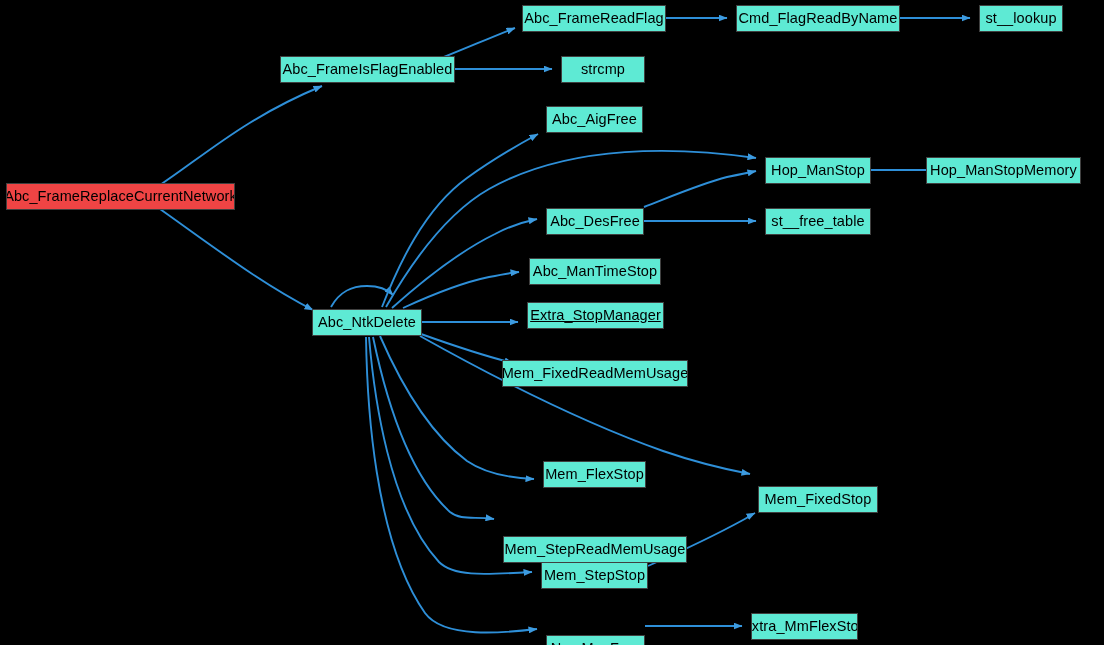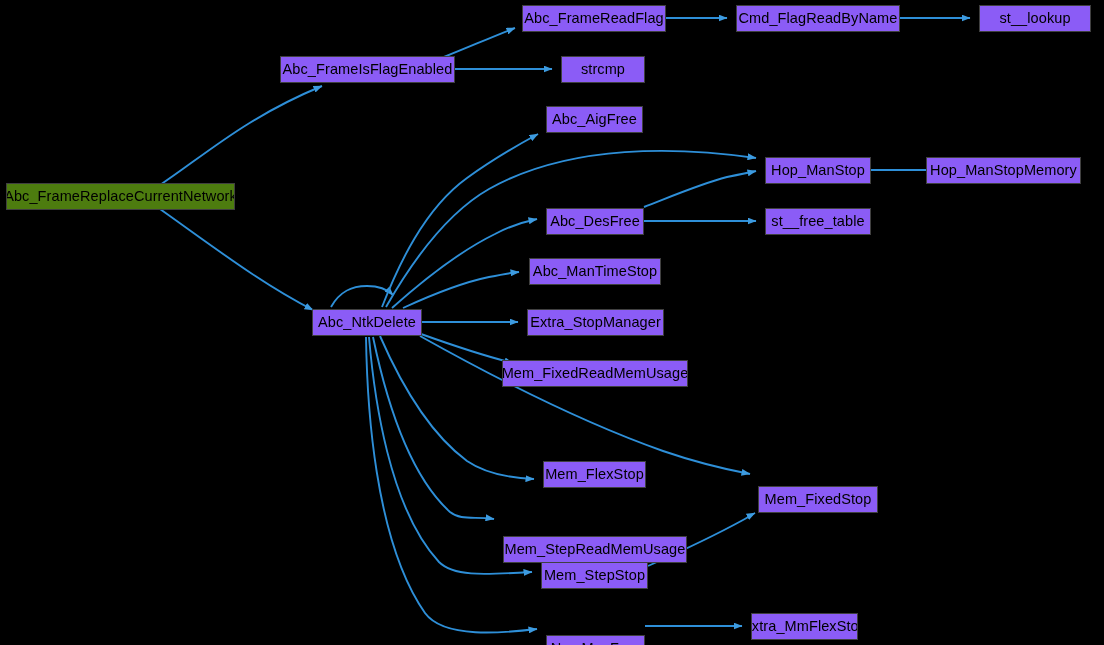--- a/index.html
+++ b/index.html
@@ -18,35 +18,35 @@
   svg#edge-layer {
     position: absolute;
     left: 0;
     top: 0;
     width: 1104px;
     height: 645px;
   }
   .node {
     position: absolute;
     box-sizing: border-box;
-    background: #8b5cf6;
+    background: #5eead4;
     border: 1px solid #7f7f7f;
     outline: 1px solid #404040;
     outline-offset: -1px;
     display: flex;
     align-items: center;
     justify-content: center;
     color: #000000;
     font-size: 14.5px;
     letter-spacing: 0.1px;
     white-space: nowrap;
     line-height: 1;
   }
   .node.root {
-    background: #4d7c0f;
+    background: #ef4444;
   }
   .node-label {
     pointer-events: none;
   }
 </style>
 </head>
 <body>
 
 <div id="graph-root">
 
@@ -92,21 +92,21 @@
       </div>
       <div class="node" style="left: 522px; top: 5px; width: 144px; height: 27px;">
         <span class="node-label">Abc_FrameReadFlag</span>
       </div>
       <div class="node" style="left: 561px; top: 56px; width: 84px; height: 27px;">
         <span class="node-label">strcmp</span>
       </div>
       <div class="node" style="left: 736px; top: 5px; width: 164px; height: 27px;">
         <span class="node-label">Cmd_FlagReadByName</span>
       </div>
-      <div class="node" style="left: 979px; top: 5px; width: 112px; height: 27px; text-align: right;">
+      <div class="node" style="left: 979px; top: 5px; width: 84px; height: 27px; text-align: right;">
         <span class="node-label">st__lookup</span>
       </div>
       <div class="node" style="left: 546px; top: 106px; width: 97px; height: 27px;">
         <span class="node-label">Abc_AigFree</span>
       </div>
       <div class="node" style="left: 765px; top: 157px; width: 106px; height: 27px;">
         <span class="node-label">Hop_ManStop</span>
       </div>
       <div class="node" style="left: 926px; top: 157px; width: 155px; height: 27px;">
         <span class="node-label">Hop_ManStopMemory</span>
@@ -116,21 +116,21 @@
       </div>
       <div class="node" style="left: 765px; top: 208px; width: 106px; height: 27px;">
         <span class="node-label">st__free_table</span>
       </div>
       <div class="node" style="left: 529px; top: 258px; width: 132px; height: 27px;">
         <span class="node-label">Abc_ManTimeStop</span>
       </div>
       <div class="node" style="left: 312px; top: 309px; width: 110px; height: 27px;">
         <span class="node-label">Abc_NtkDelete</span>
       </div>
-      <div class="node" style="left: 527px; top: 309px; width: 137px; height: 27px;">
+      <div class="node" style="left: 527px; top: 302px; width: 137px; height: 27px; text-decoration: underline;">
         <span class="node-label">Extra_StopManager</span>
       </div>
       <div class="node" style="left: 502px; top: 360px; width: 186px; height: 27px;">
         <span class="node-label">Mem_FixedReadMemUsage</span>
       </div>
       <div class="node" style="left: 543px; top: 461px; width: 103px; height: 27px;">
         <span class="node-label">Mem_FlexStop</span>
       </div>
       <div class="node" style="left: 758px; top: 486px; width: 120px; height: 27px;">
         <span class="node-label">Mem_FixedStop</span>

